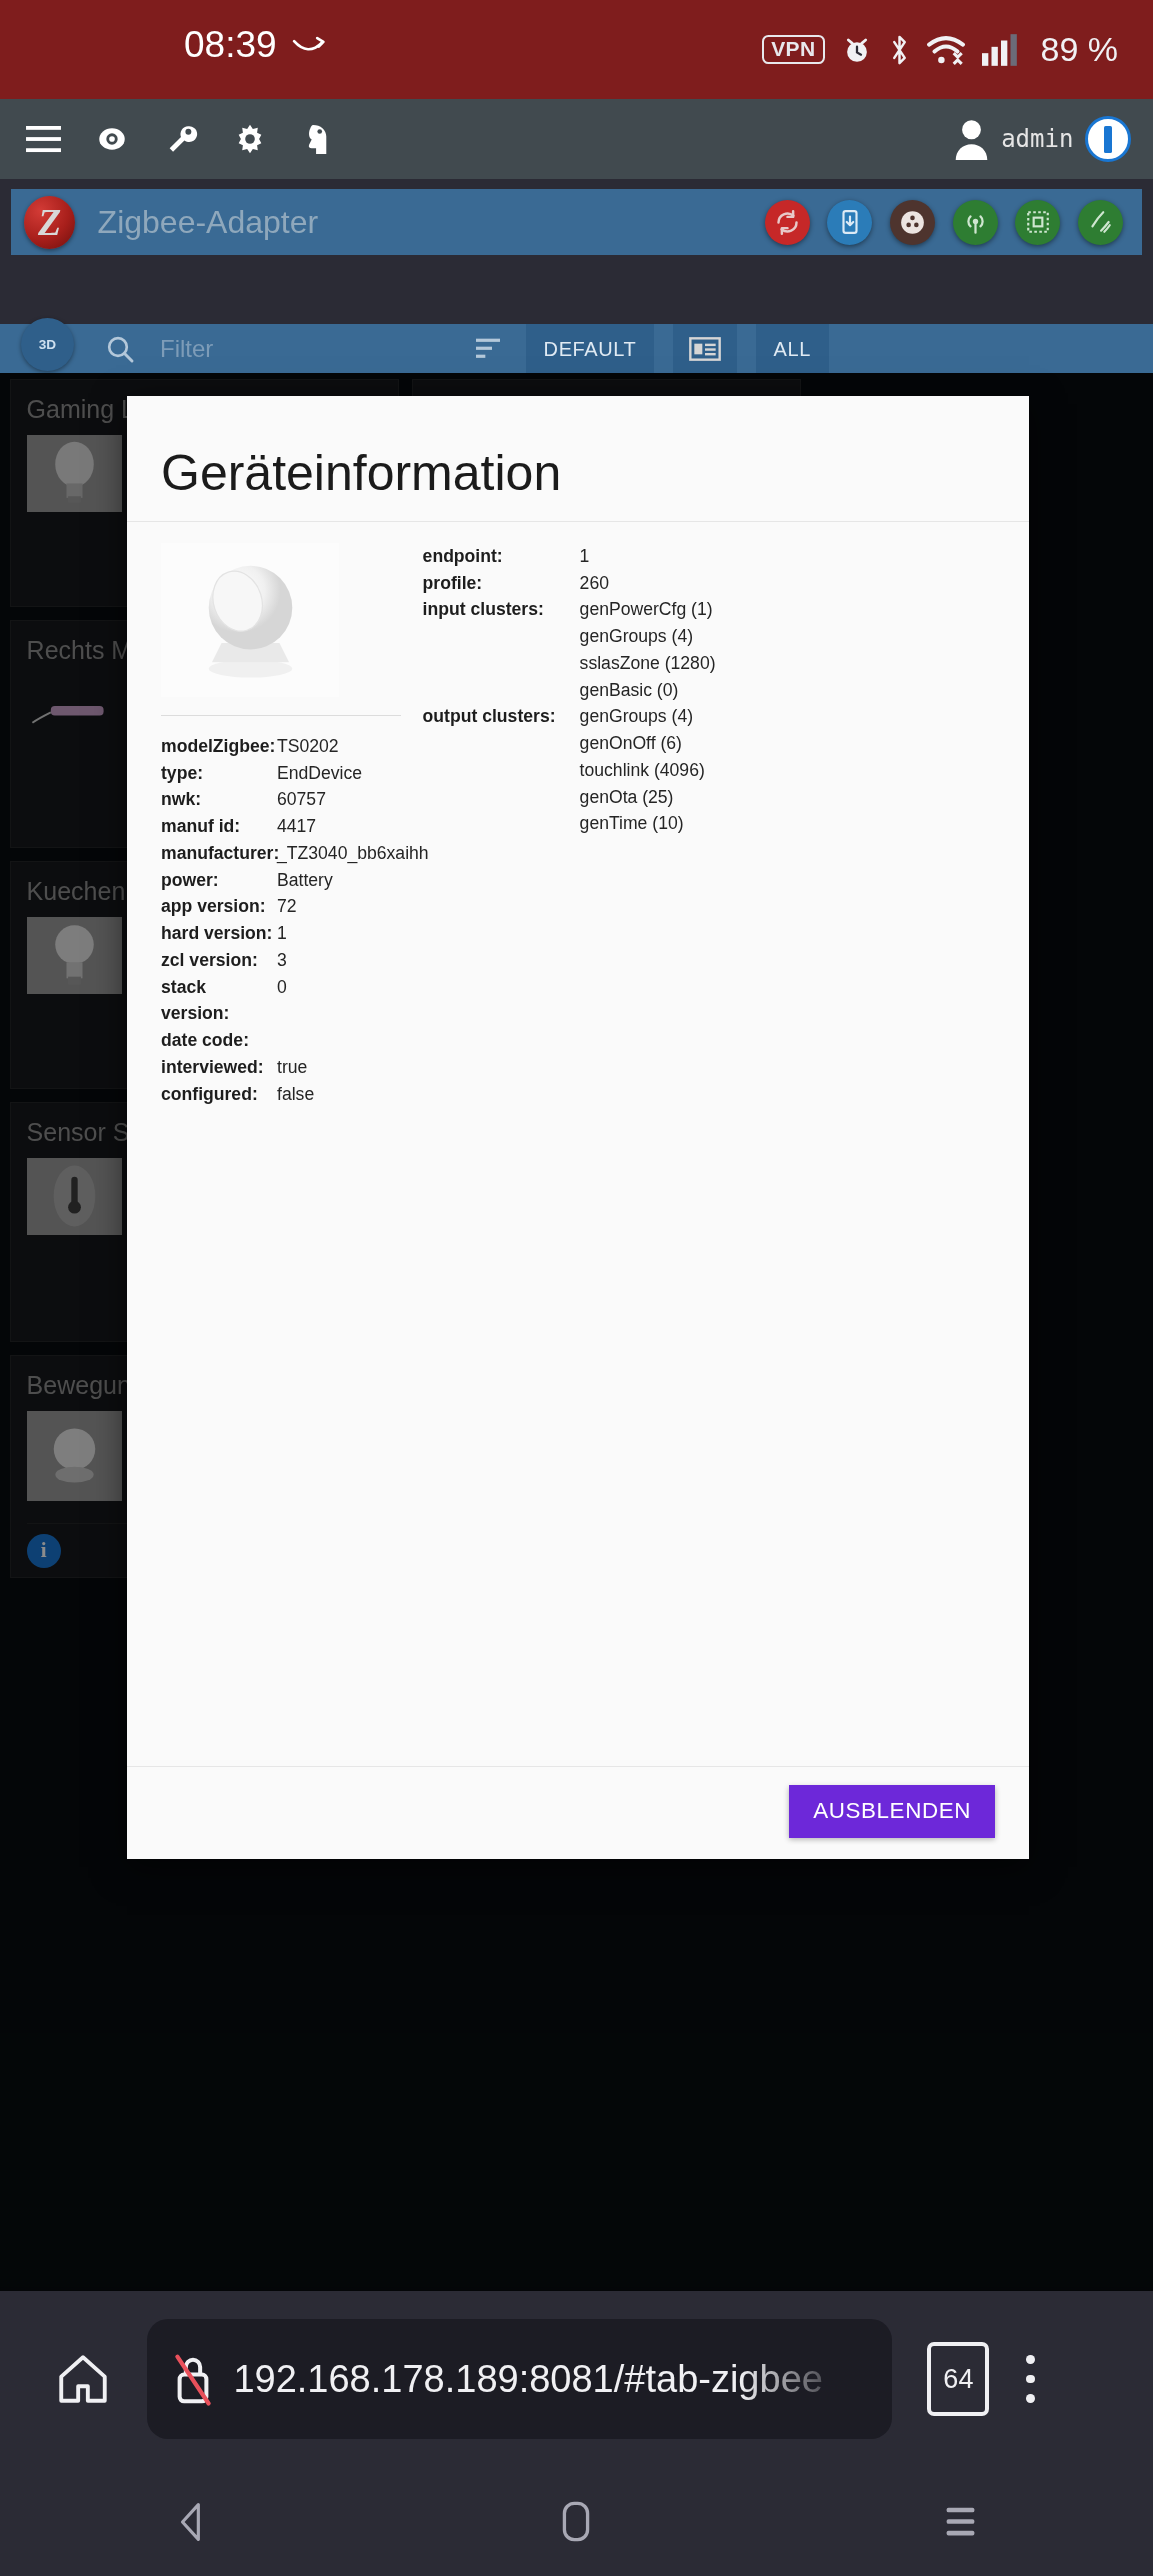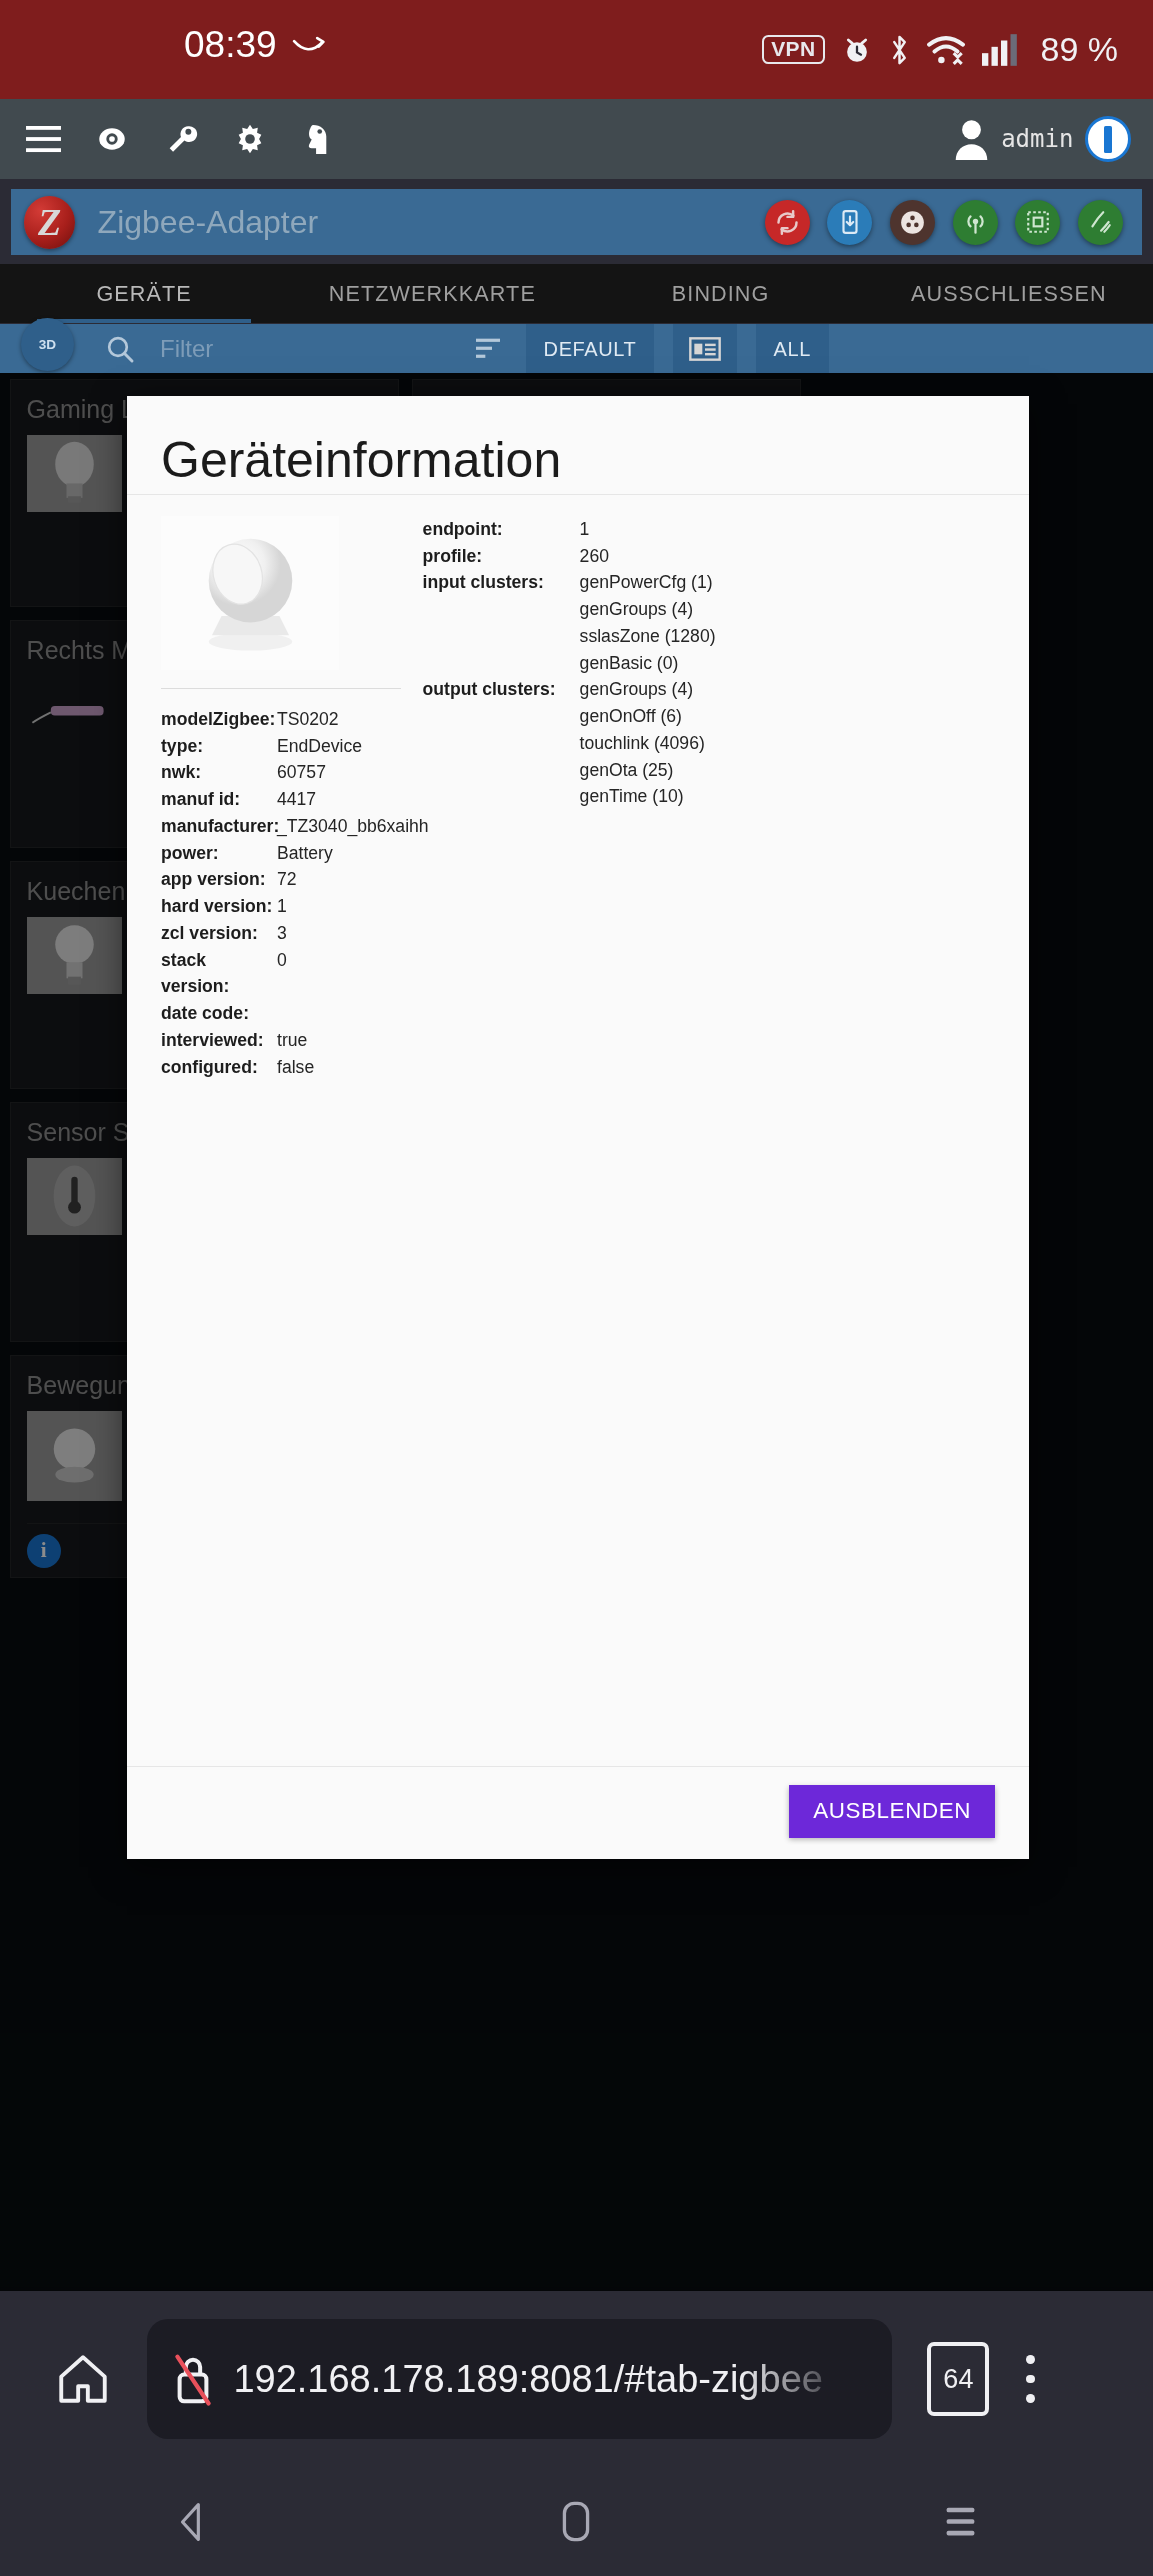--- a/index.html
+++ b/index.html
@@ -133,21 +133,21 @@
              color:#fff; font-size:21px; font-weight:700; display:flex;
              align-items:center; justify-content:center; font-family:"Liberation Serif",serif; }
 
   
   .scrim { position:absolute; top:373px; left:0; width:1153px; height:1918px; background: rgba(0,0,0,.45); }
   .modal {
     position: absolute; left: 127px; top: 396px; width: 902px; height: 1463px;
     background: #fafafa; box-shadow: 0 8px 32px rgba(0,0,0,.55);
     display: flex; flex-direction: column;
   }
-  .modal-head { padding: 35px 34px 5px; border-bottom: 0.8px solid #e6e6e6; }
+  .modal-head { padding: 35px 34px 19px; border-bottom: 0.8px solid #e6e6e6; margin-top: 13px; }
   .modal-title { font-size: 50px; color: #1b1b1b; font-weight: 400; }
   .modal-body { flex: 1; padding: 21px 34px 0; display: flex; position: relative; }
   .mb-left { width: 240px; }
   .devimg {
     width: 178px; height: 154px; background: #fcfcfc;
     display:flex; align-items:center; justify-content:center;
   }
   .devimg-sep { width: 240px; height:0.8px; background:#dcdcdc; margin-top: 17.6px; }
   .mb-right { margin-left: 21.6px; flex: 1; }
   .kvtable { font-size: 17.6px; color: #1d1d1d; }
@@ -321,26 +321,20 @@
       <span class="fab" style="background:#2e7d32">
         <svg width="26" height="26" viewBox="0 0 24 24">
           <path d="M5 16 Q10 8 15 3" stroke="#cfe6d0" stroke-width="2" fill="none" stroke-linecap="round"></path>
           <path d="M13 20 q4-4 7-8" stroke="#cfe6d0" stroke-width="2" fill="none" stroke-linecap="round"></path>
           <path d="M16 21 q3-3 5-6" stroke="#cfe6d0" stroke-width="2" fill="none" stroke-linecap="round"></path>
         </svg>
       </span>
     </div>
   </div>
 
-  <div class="tabs">
-    <div class="tab active">GERÄTE</div>
-    <div class="tab">NETZWERKKARTE</div>
-    <div class="tab">BINDING</div>
-    <div class="tab">AUSSCHLIESSEN</div>
-  </div>
 
   <div class="filterbar">
     <span class="fb-3d">3D</span>
     <span class="fb-search">
       <svg width="32" height="32" viewBox="0 0 24 24">
         <circle cx="10.5" cy="10.5" r="6.6" stroke="#b4c8da" stroke-width="2" fill="none"></circle>
         <path d="M15.4 15.4 L21 21" stroke="#b4c8da" stroke-width="2.2" stroke-linecap="round"></path>
       </svg>
     </span>
     <input class="fb-input" value="" placeholder="Filter" style="">

